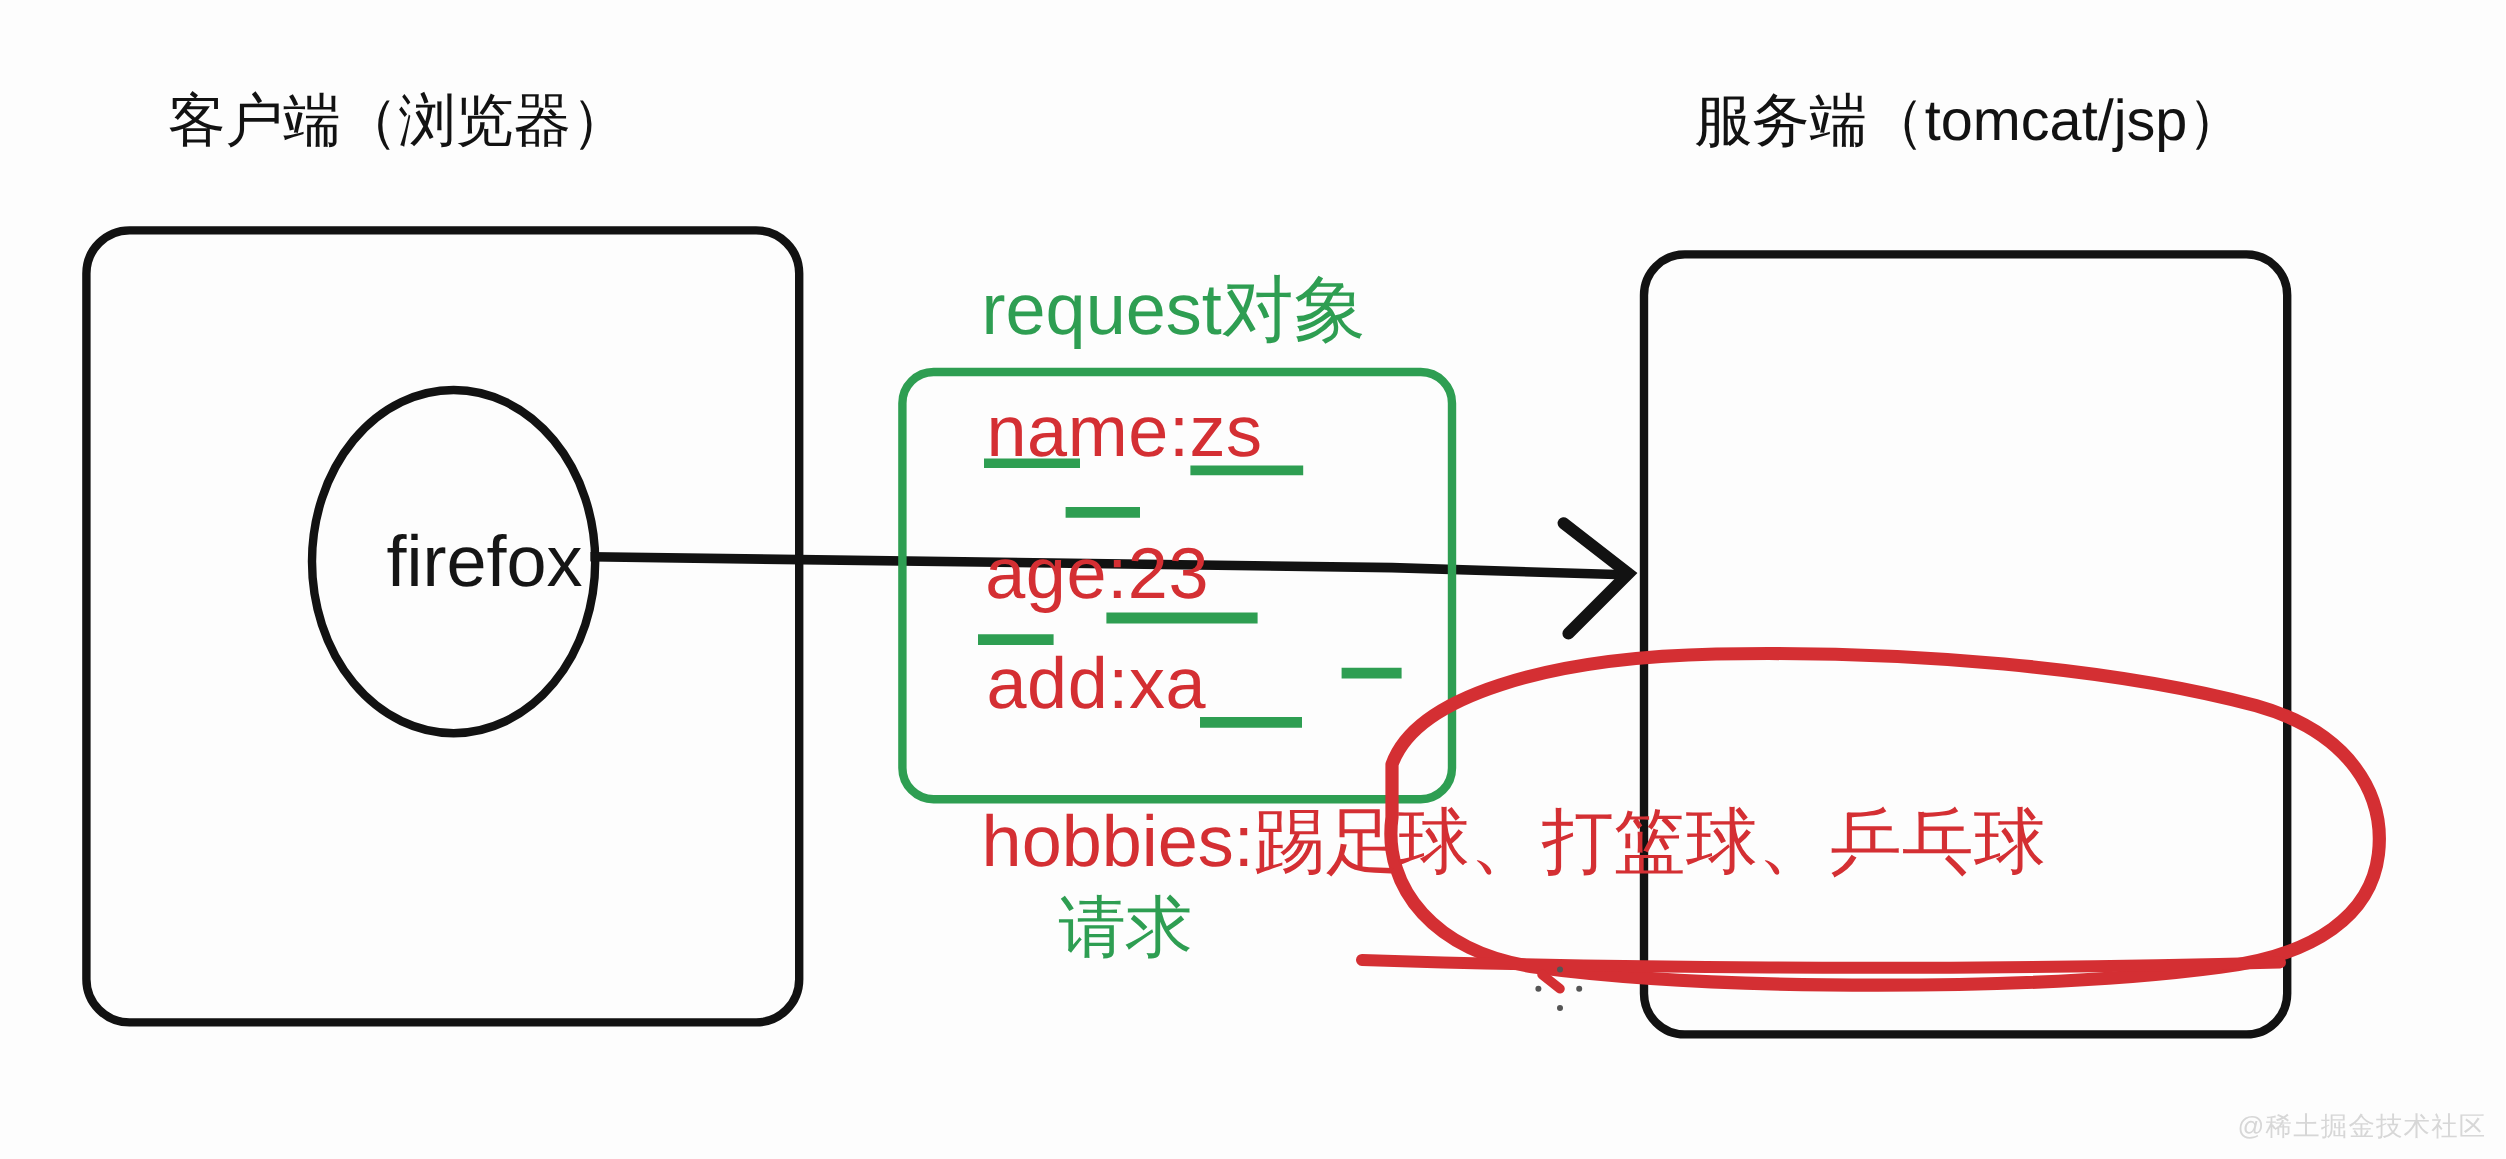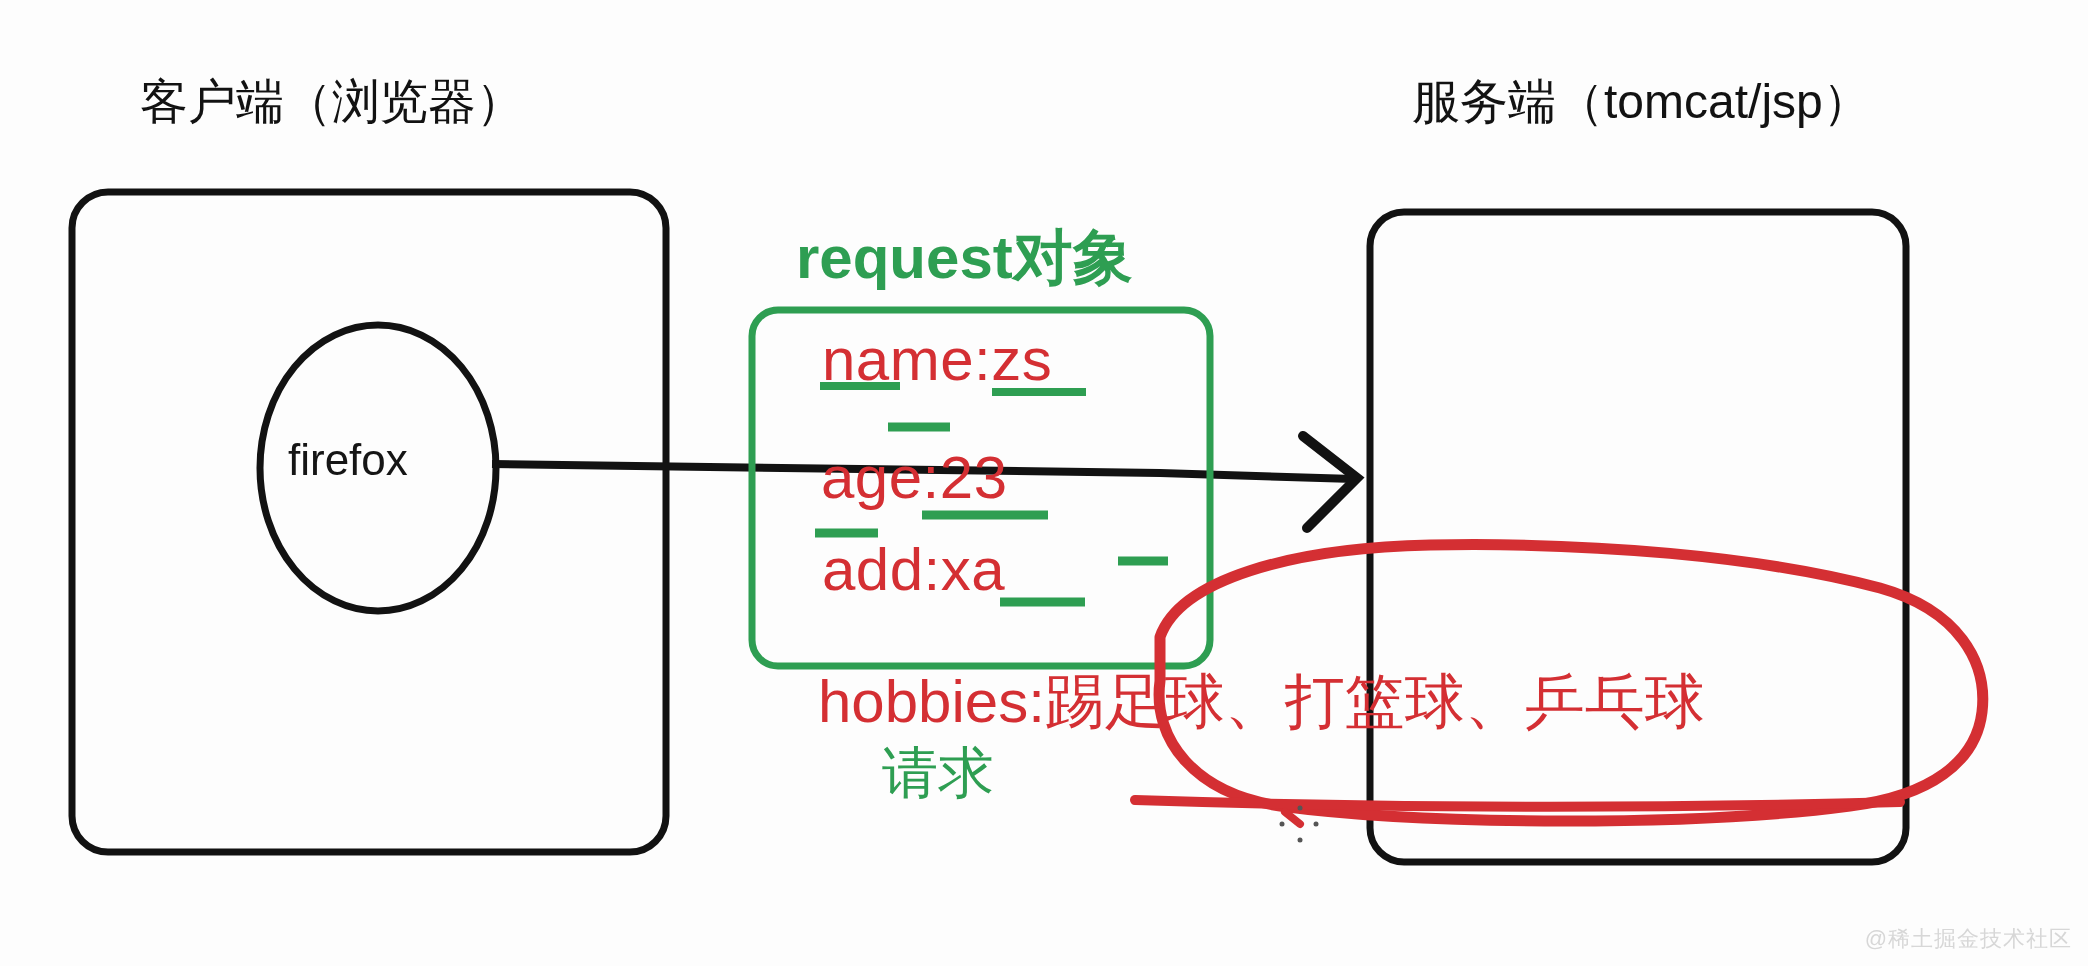--- a/index.html
+++ b/index.html
@@ -28,22 +28,23 @@
     white-space: nowrap;
     line-height: 1;
   }
   .title-cn {
     font-size: 48px;
     color: #121212;
     font-weight: 400;
     letter-spacing: 0px;
   }
   .ff-label {
-    font-size: 44px;
+    font-size: 60px;
     color: #151515;
+    margin-left: 34px;
   }
   .green-txt {
     color: #2e9e52;
   }
   .red-txt {
     color: #d42f33;
   }
   .kv {
     font-size: 60px;
     letter-spacing: 0.5px;
@@ -114,21 +115,21 @@
       <circle cx="1300" cy="840" r="2.5"></circle>
     </g>
   </svg>
 
   <div class="lbl title-cn" style="left:140px; top:78px;">客户端（浏览器）</div>
 
   <div class="lbl title-cn" style="left:1412px; top:78px;">服务端（tomcat/jsp）</div>
 
   <div class="lbl ff-label" style="left:288px; top:438px;">firefox</div>
 
-  <div class="lbl req-title green-txt" style="left:796px; top:228px;font-weight:bold;">request对象</div>
+  <div class="lbl req-title green-txt" style="left:818px; top:228px;">request对象</div>
 
   <div class="lbl kv red-txt" style="left:822px; top:330px;">name:zs</div>
 
   <div class="lbl kv red-txt" style="left:821px; top:448px;">age:23</div>
 
   <div class="lbl hobbies red-txt" style="left:818px; top:672px;">hobbies:踢足球、打篮球、乒乓球</div>
 
   <div class="lbl kv red-txt" style="left:822px; top:540px;">add:xa</div>
 
   <div class="lbl qingqiu green-txt" style="left:862px; top:745px;">请求</div>

